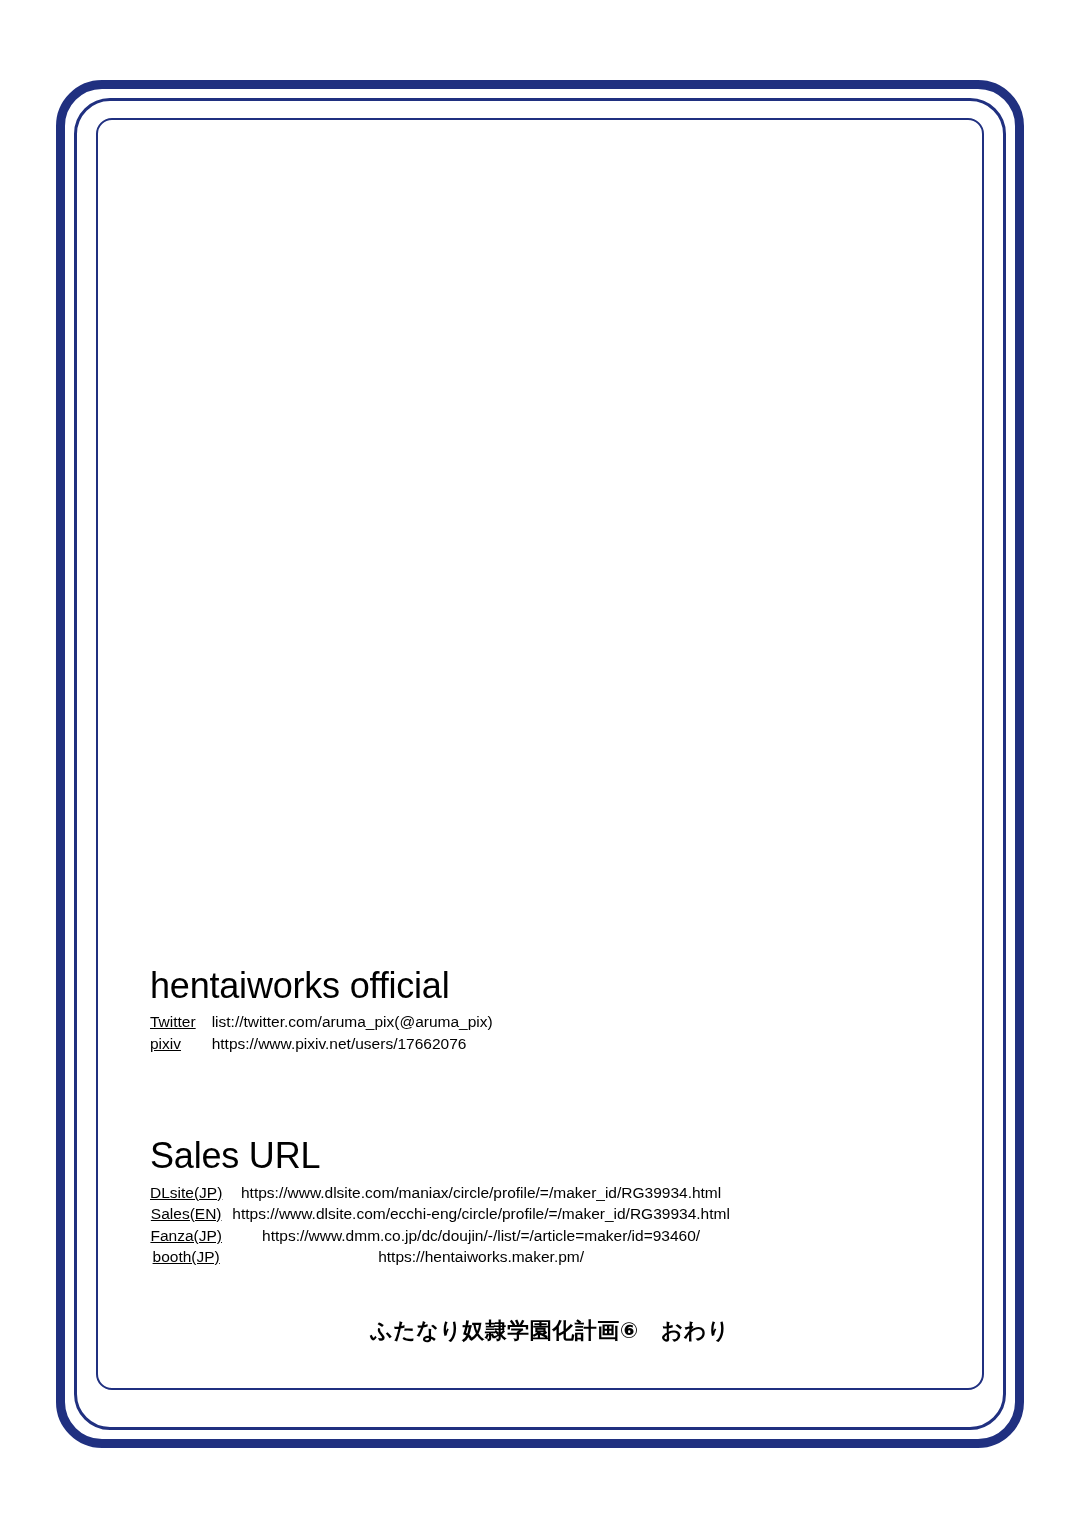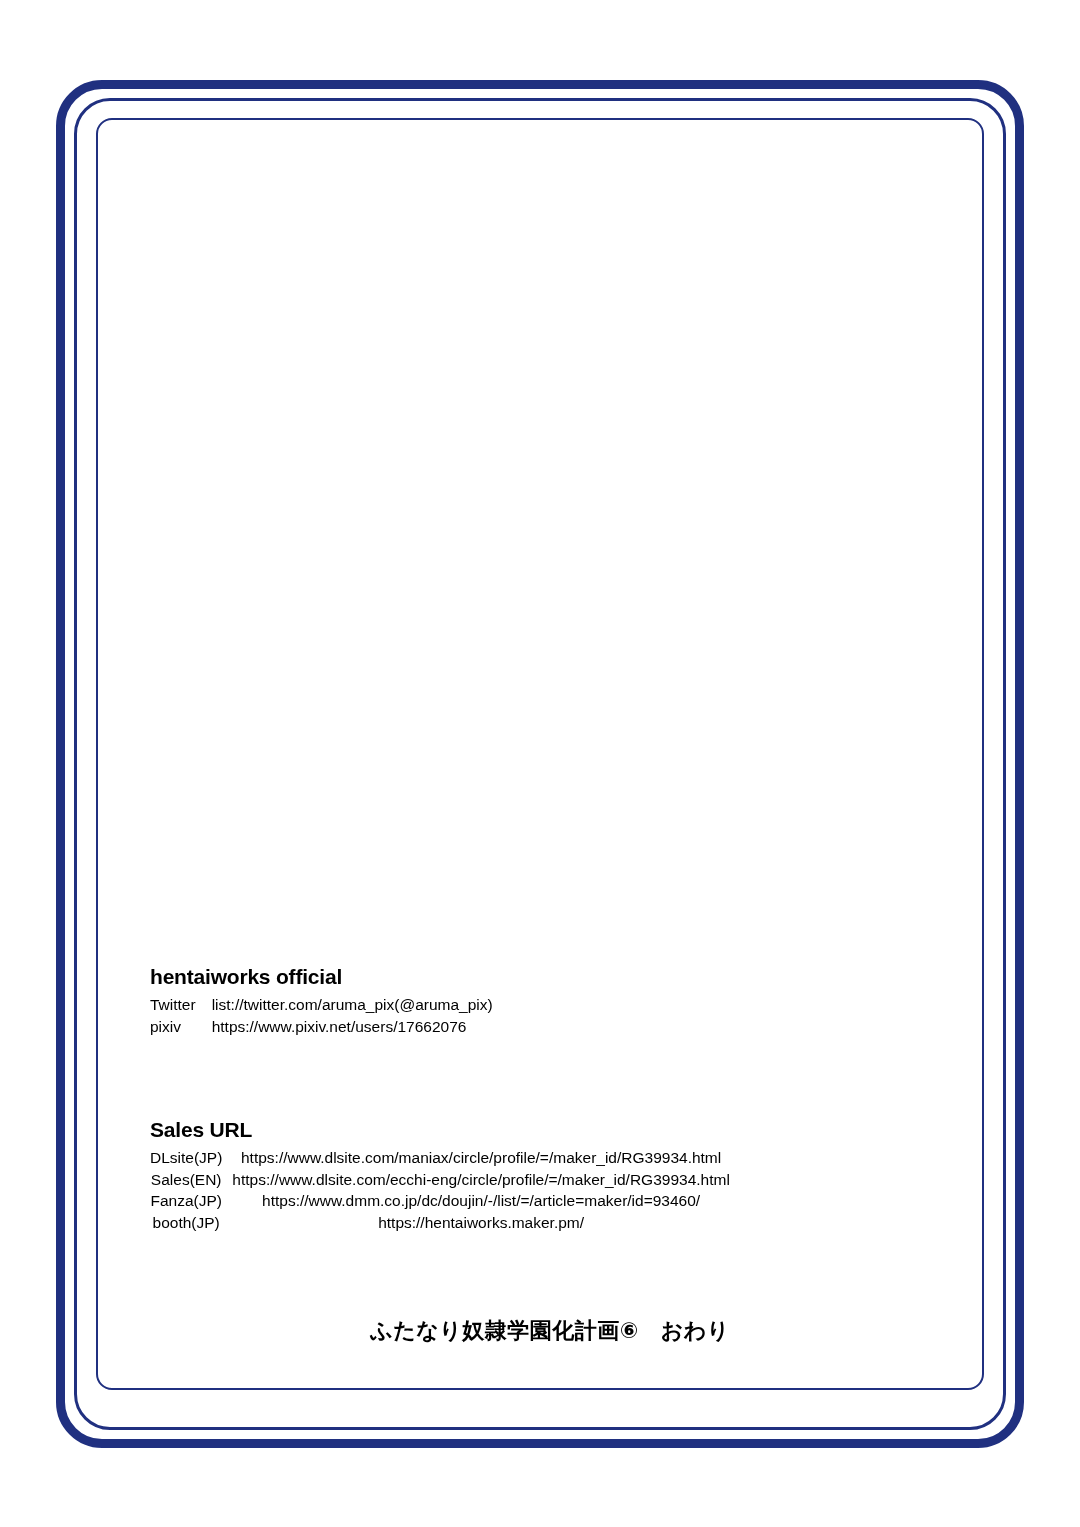--- a/index.html
+++ b/index.html
@@ -50,39 +50,40 @@
 
   
   .content {
     position: absolute;
     left: 150px;
     top: 965px;
     width: 800px;
   }
 
   .section-title {
-    font-size: 21px;
-    font-weight: bold;
+    font-size: 36px;
+    font-weight: normal;
     letter-spacing: -0.2px;
     margin: 0 0 6px 0;
     line-height: 1.15;
   }
 
   .link-table {
     border-collapse: collapse;
     font-size: 15.5px;
     line-height: 1.32;
   }
   .link-table td {
     padding: 0 0 1px 0;
     vertical-align: top;
     white-space: nowrap;
   }
   .link-table td.label {
     padding-right: 16px;
+    text-decoration: underline;
   }
 
   .block-social { margin-bottom: 0; }
   .block-sales { margin-top: 80px; }
   .block-sales .link-table { font-size: 15.5px; text-align: center; }
   .block-sales .link-table td.label { padding-right: 10px; }
 
   .footer-line {
     position: absolute;
     left: 150px;

